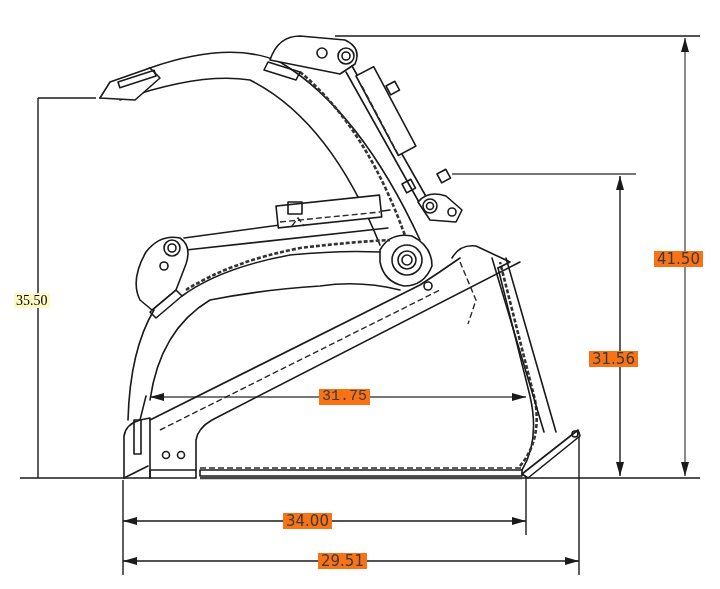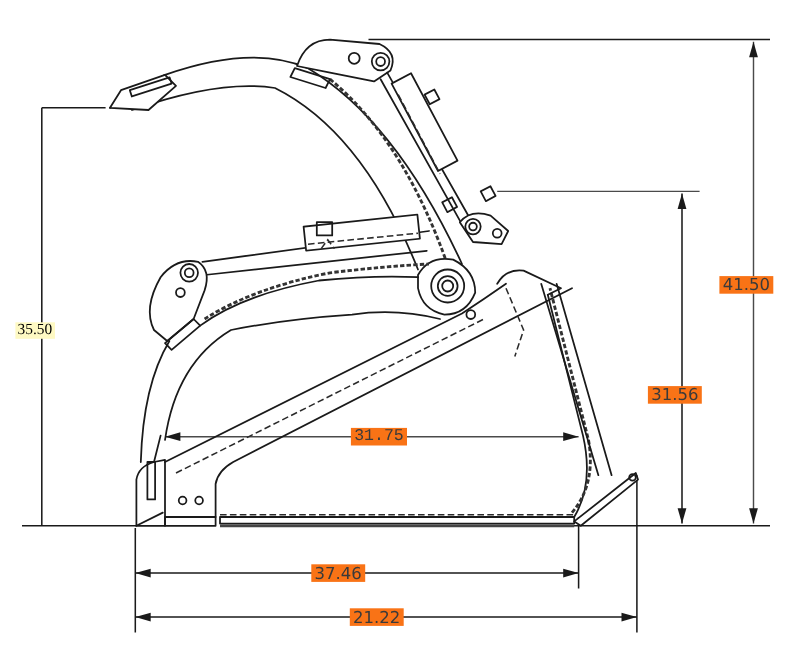--- a/index.html
+++ b/index.html
@@ -154,15 +154,15 @@
 </svg>
 
 <div class="dim-label" style="left:654px; top:251px;">41.50</div>
 
 <div class="dim-label" style="left:589px; top:351px;">31.56</div>
 
 <div class="dim-label-serif" style="left:14px; top:293px;">35.50</div>
 
 <div class="dim-label" style="left:319px; top:389px;font-family:Liberation Mono, monospace;">31.75</div>
 
-<div class="dim-label" style="left:283px; top:513px;">37.46</div>
+<div class="dim-label" style="left:283px; top:513px;">34.00</div>
 
-<div class="dim-label" style="left:318px; top:553px;">21.22</div>
+<div class="dim-label" style="left:318px; top:553px;">29.51</div>
 
 </body></html>

